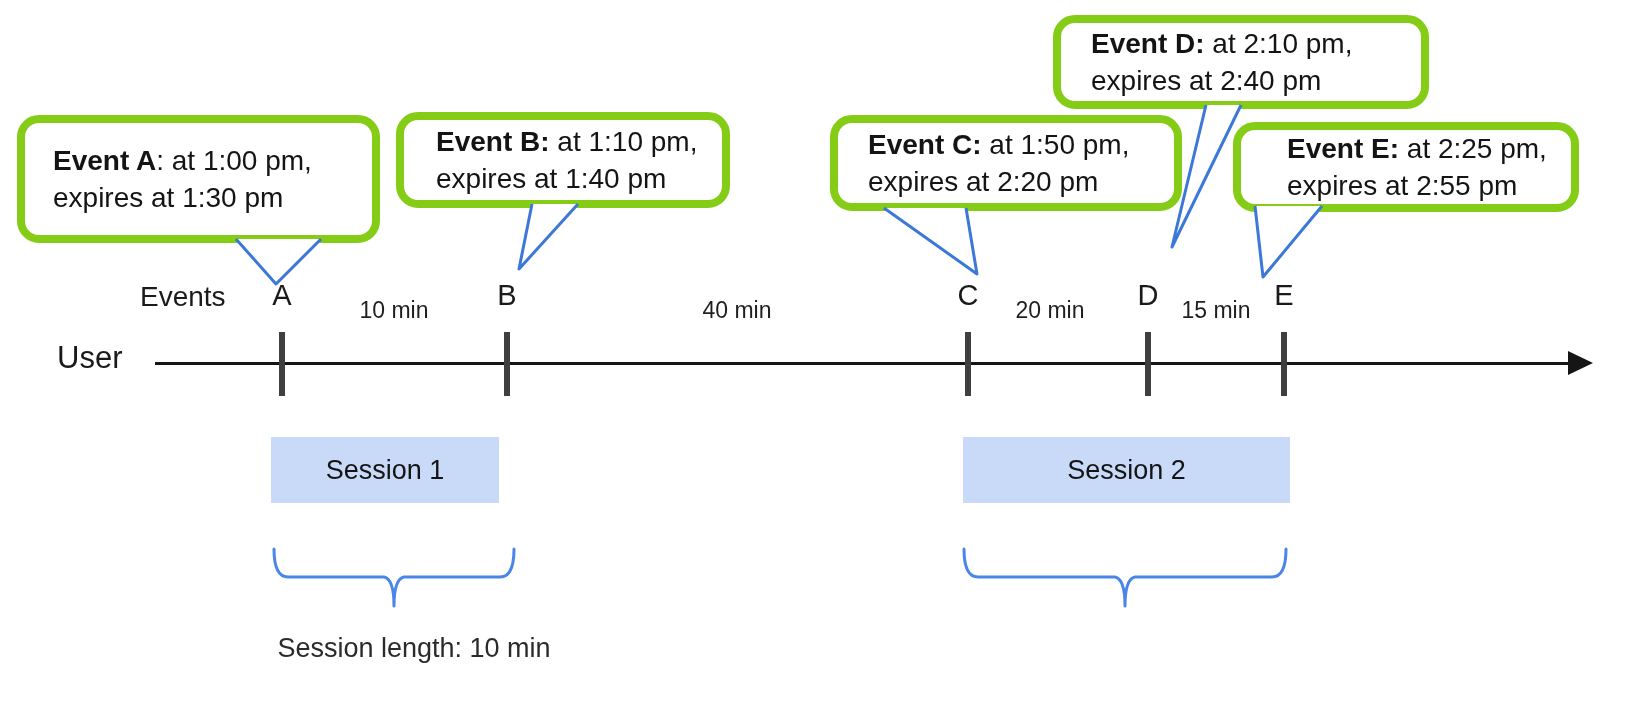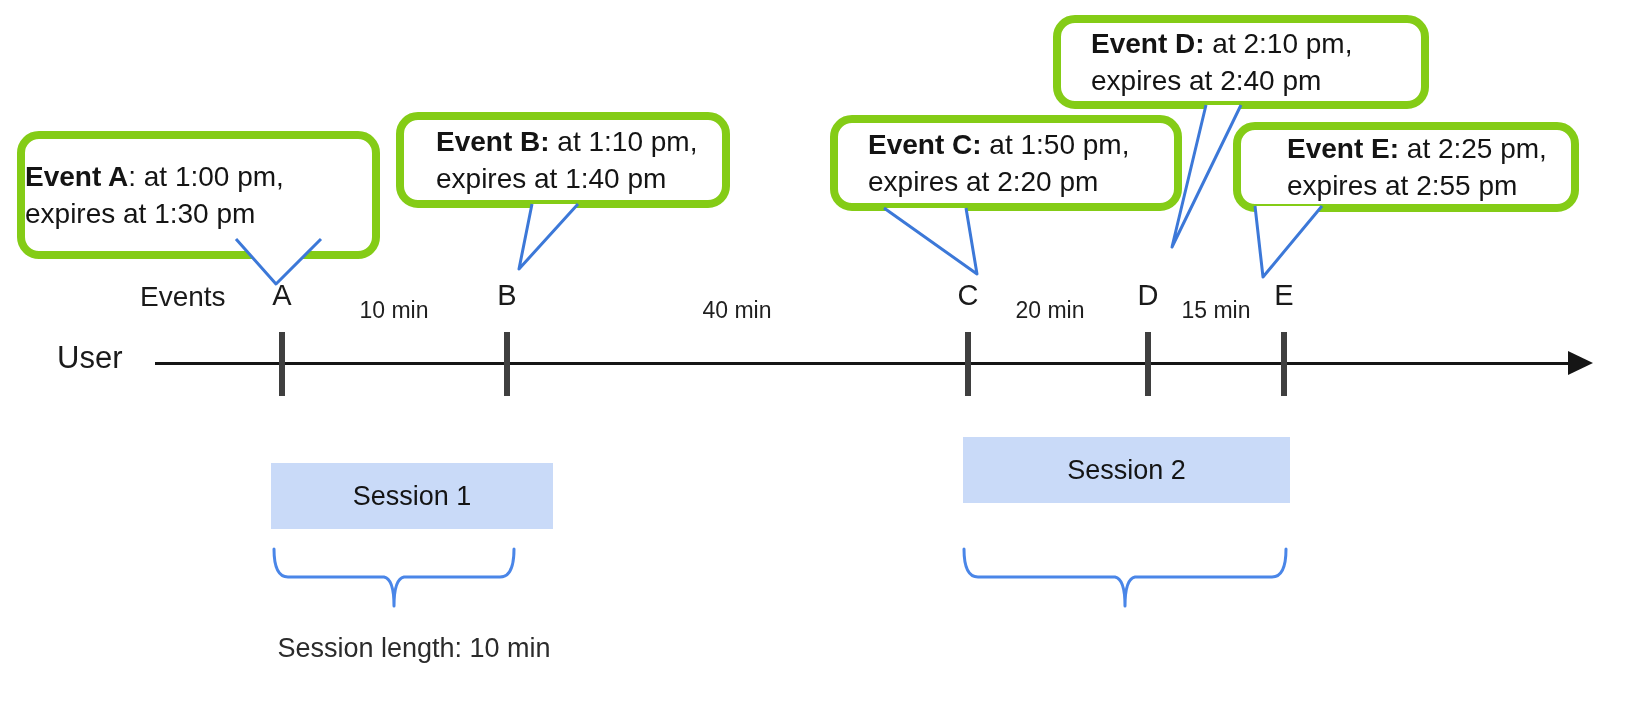--- a/index.html
+++ b/index.html
@@ -29,21 +29,21 @@
   .session-bar { position:absolute; top:437px; height:66px; background:#c9daf8;
     display:flex; align-items:center; justify-content:center; font-size:27px; color:#141414; z-index:1; }
   .braces { position:absolute; left:0; top:0; z-index:1; pointer-events:none; }
   .session-length { position:absolute; top:633px; width:420px; text-align:center; font-size:27px; color:#2b2b2b; }
 </style>
 </head>
 <body>
 
 <div class="canvas">
 
-  <div class="bubble" style="left:17px; top:131px; width:363px; height:128px; ">
+  <div class="bubble" style="left:17px; top:115px; width:363px; height:128px; padding-left:28px;">
     <div>
       <b>Event A</b><span>: at 1:00 pm,</span><br>
       <span>expires at 1:30 pm</span>
     </div>
   </div>
 
   <div class="bubble" style="left:396px; top:112px; width:334px; height:96px; padding-left:32px;">
     <div>
       <b>Event B:</b><span> at 1:10 pm,</span><br>
       <span>expires at 1:40 pm</span>
@@ -95,21 +95,21 @@
   <div class="tick-label" style="left:485px;">B</div>
   <div class="tick-label" style="left:946px;">C</div>
   <div class="tick-label" style="left:1126px;">D</div>
   <div class="tick-label" style="left:1262px;">E</div>
 
   <div class="interval-label" style="left:349px;">10 min</div>
   <div class="interval-label" style="left:692px;">40 min</div>
   <div class="interval-label" style="left:1005px;">20 min</div>
   <div class="interval-label" style="left:1171px;">15 min</div>
 
-  <div class="session-bar" style="left:271px; width:282px;margin-top:26px;">
+  <div class="session-bar" style="left:271px; width:228px;">
     <span>Session 1</span>
   </div>
   <div class="session-bar" style="left:963px; width:327px;">
     <span>Session 2</span>
   </div>
 
   <svg class="braces" width="1634" height="702">
     <path d="M274,549 Q274,577 288,577 L384,577 Q394,579 394,606 Q394,579 404,577 L500,577 Q514,577 514,549" fill="none" stroke="#4a86e8" stroke-width="3" stroke-linecap="round" stroke-linejoin="round"></path>
     <path d="M964,549 Q964,577 978,577 L1115,577 Q1125,579 1125,606 Q1125,579 1135,577 L1272,577 Q1286,577 1286,549" fill="none" stroke="#4a86e8" stroke-width="3" stroke-linecap="round" stroke-linejoin="round"></path>
   </svg>

